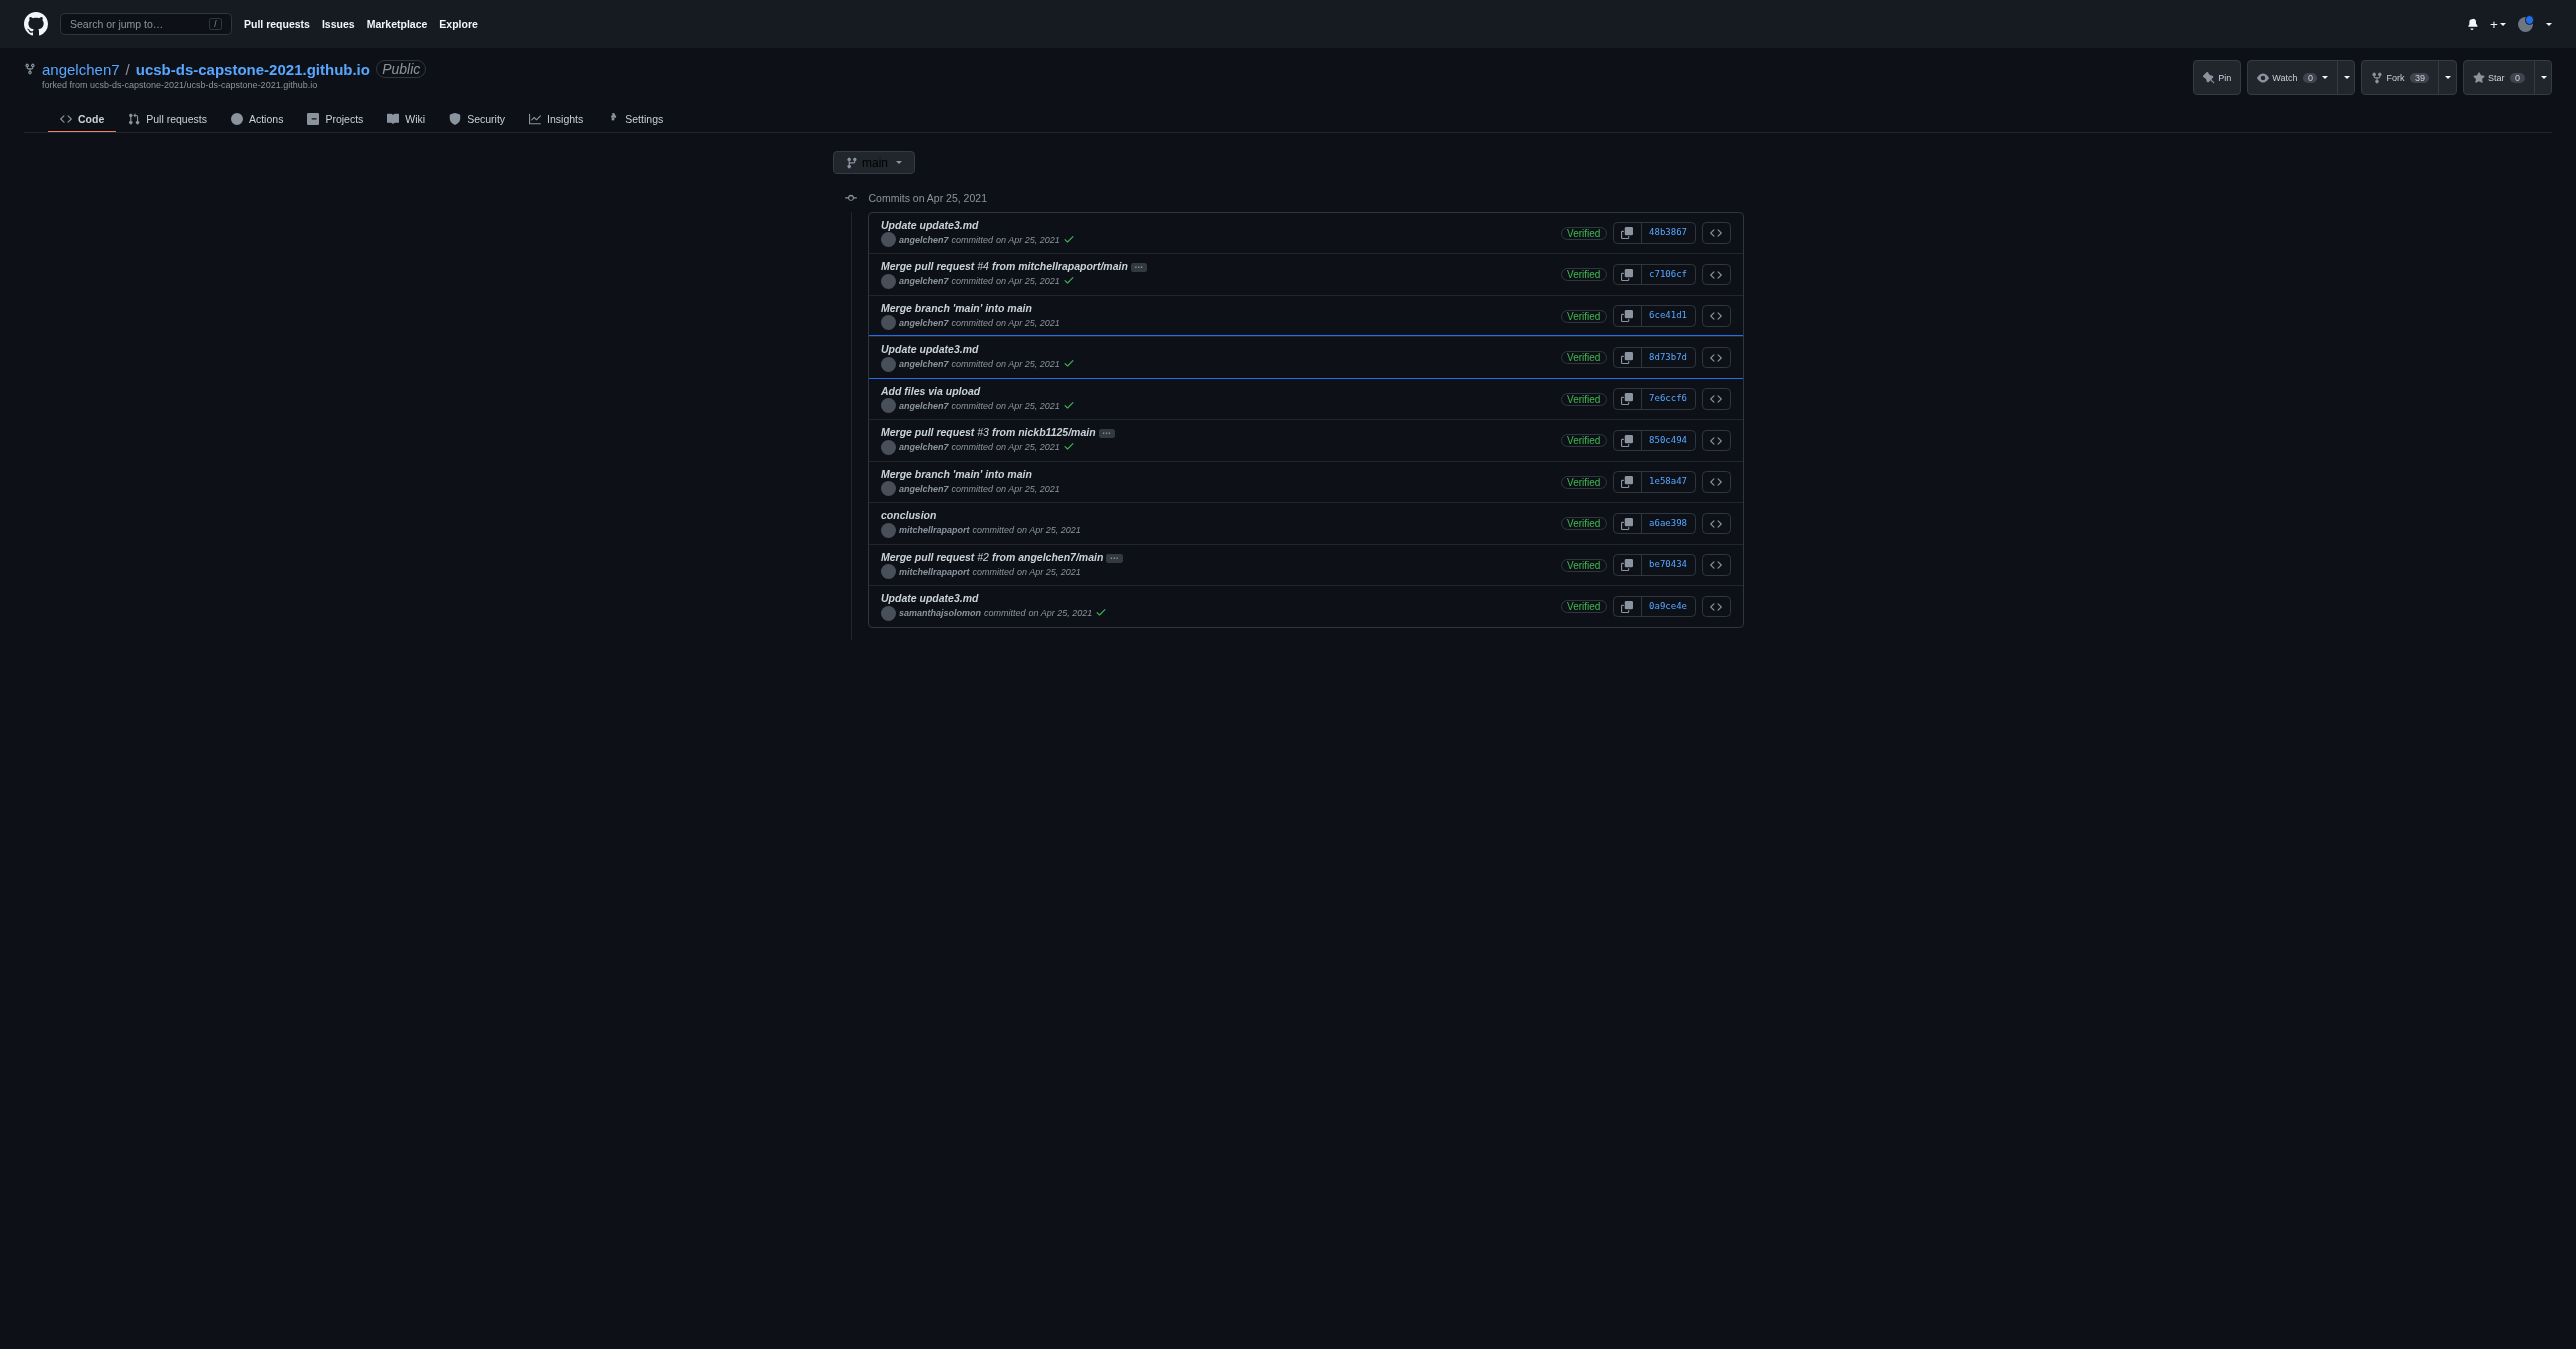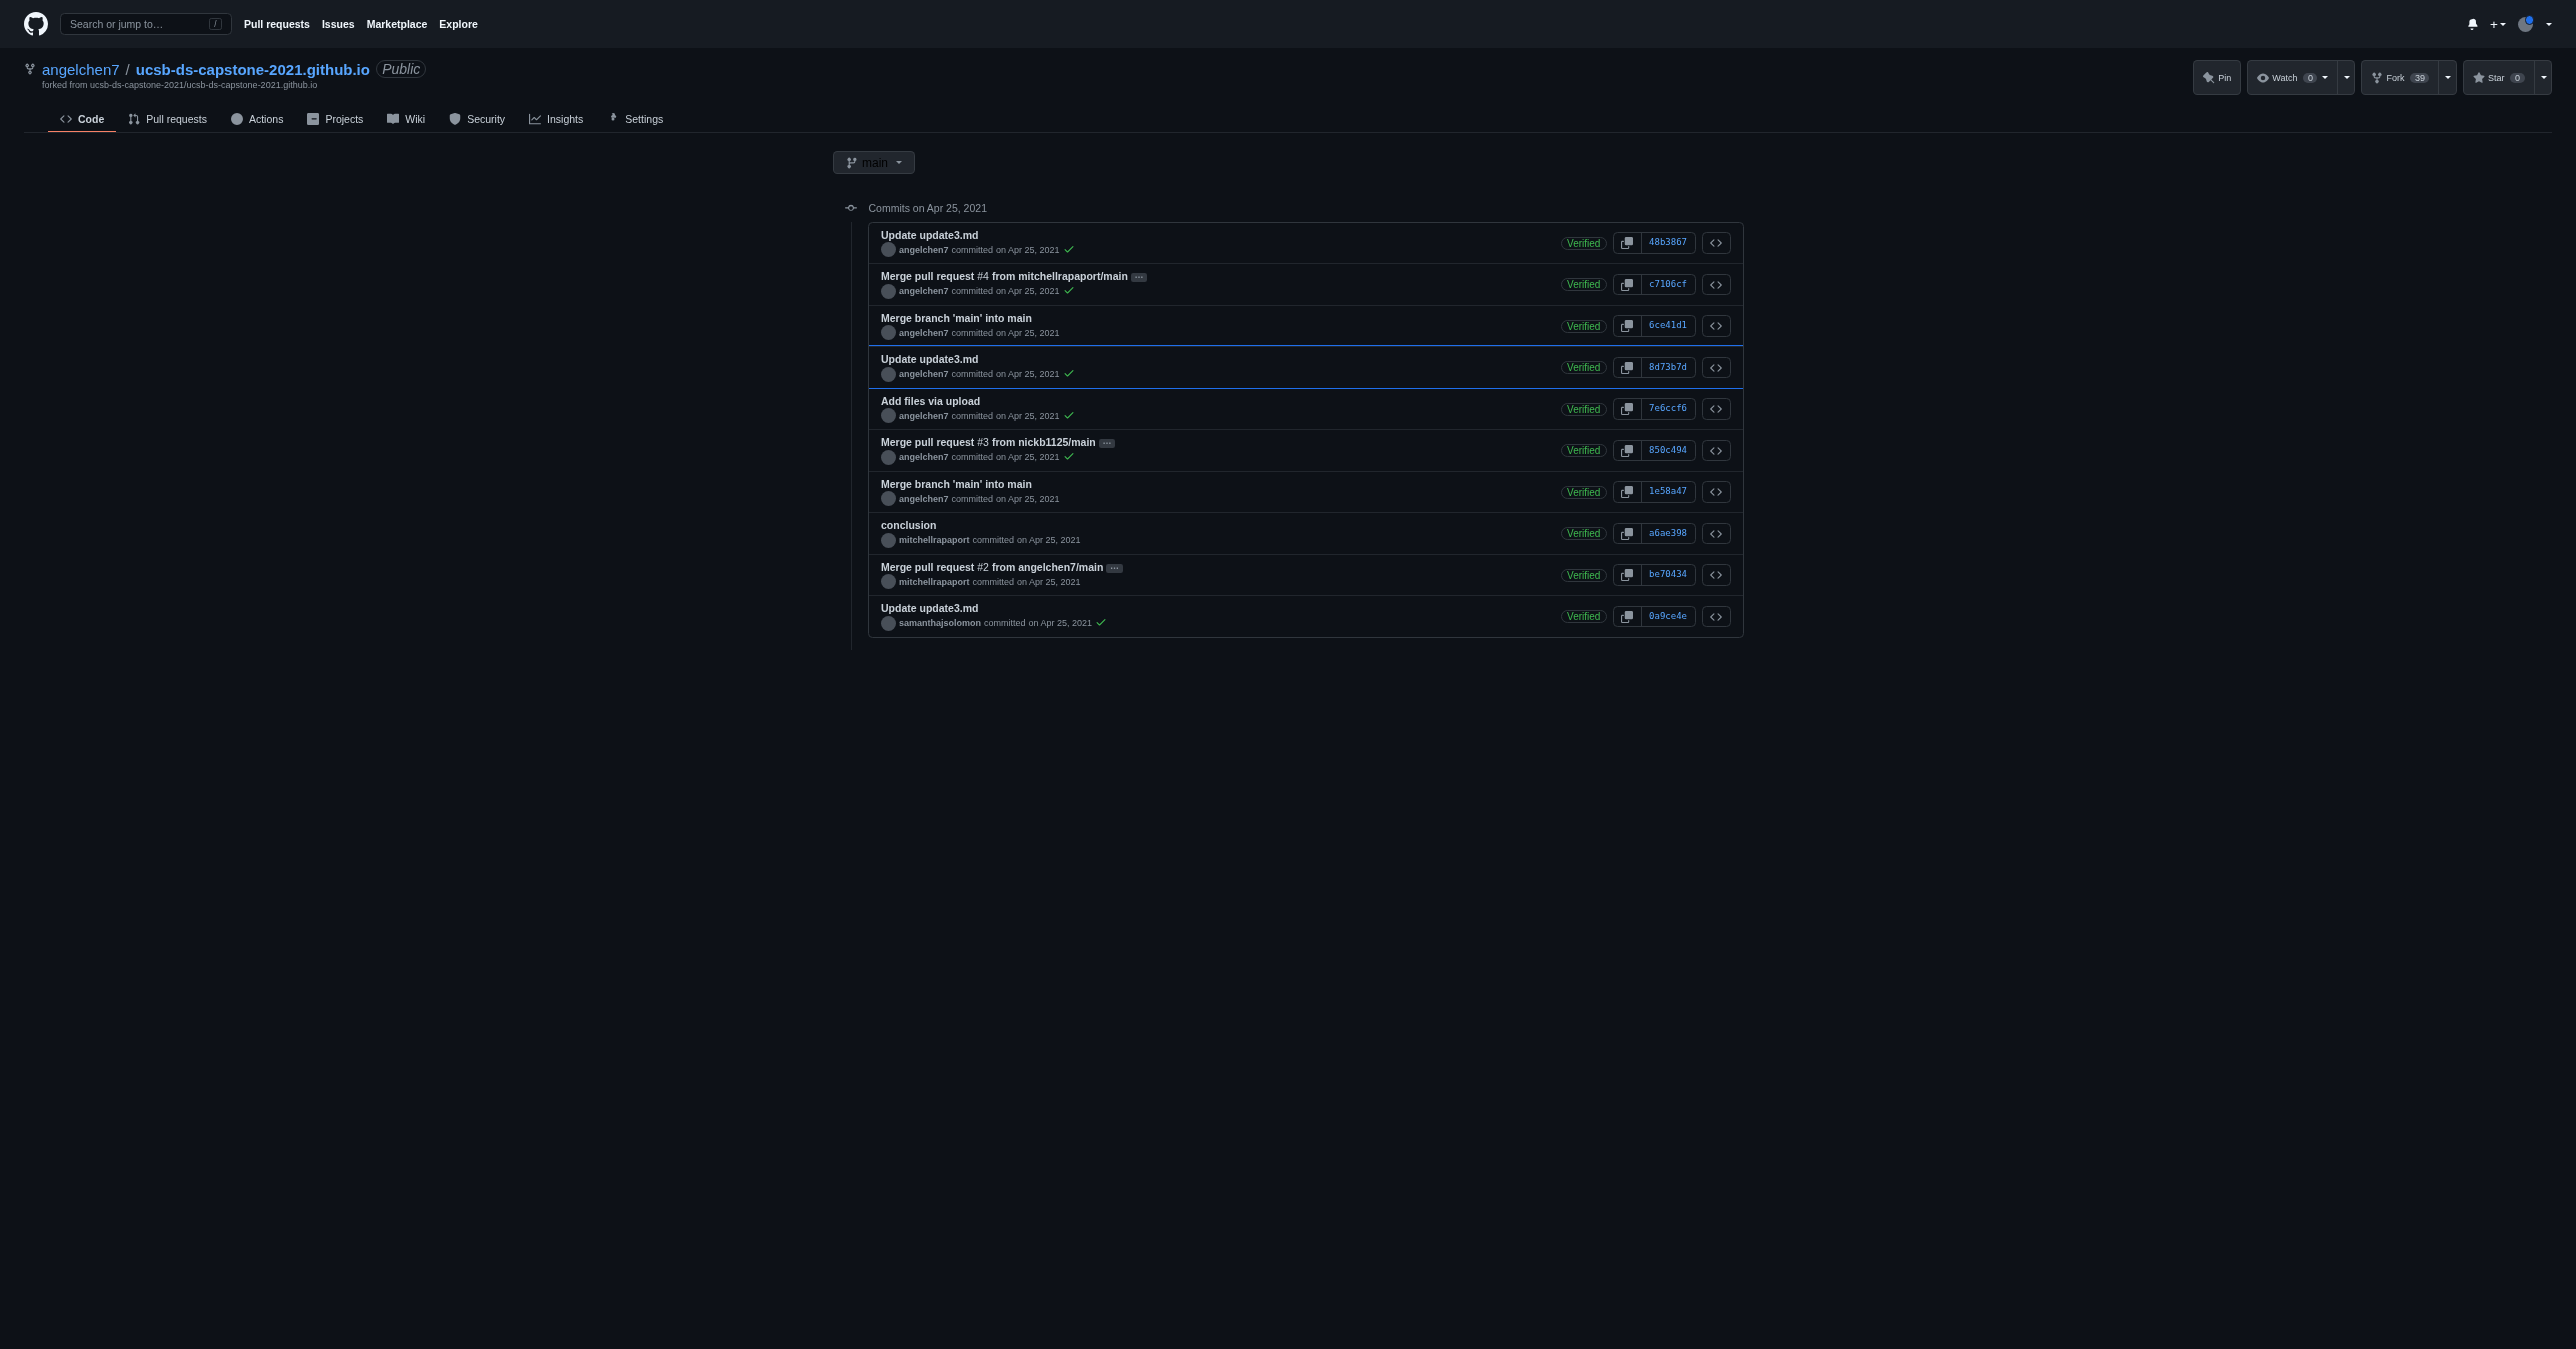--- a/index.html
+++ b/index.html
@@ -46,29 +46,29 @@
     .tab { display:flex; align-items:center; gap:6px; padding:6px 12px; color:#c9d1d9; border-bottom:1.5px solid transparent; }
     .tab svg { fill:#8b949e; }
     .tab.active { border-bottom-color:#f78166; font-weight:600;align-items:flex-end; }
 
     
     .main { max-width:959px; margin:0 auto; padding:18px 24px; }
     .branch-btn { display:inline-flex; align-items:center; gap:4.5px; background:#21262d; border:0.7px solid rgba(240,246,252,.1); border-radius:4.5px; padding:3.7px 12px; font-size:12px; font-weight:500; }
     .branch-btn svg { fill:#8b949e; }
     .branch-btn .caret { border-top-color:#8b949e; margin-left:3px; }
 
-    .timeline { margin-top:28px; margin-left:12px; position:relative; }
+    .timeline { margin-top:18px; margin-left:12px; position:relative; }
     .group-title { display:flex; align-items:center; gap:12px; color:#8b949e; }
     .commit-node { width:12px; height:12px; fill:#8b949e; background:#0d1117; }
     .commits-list { margin-top:7.5px; margin-left:6px; border-left:1.5px solid #21262d; padding-left:16.5px; padding-bottom:12px; }
     .commits-box { border:0.7px solid #30363d; border-radius:4.5px; overflow:hidden; }
     .commit { display:flex; align-items:center; padding:6px 12px; border-top:0.7px solid #21262d; }
     .commit:first-child { border-top:0; }
     .commit.highlighted { outline:1.5px solid #1f6feb; outline-offset:-0.7px; position:relative; z-index:1; }
-    .commit-info { flex:1; min-width:0; }
+    .commit-info { flex:1; min-width:0;font-style:italic; }
     .commit-msg { color:#c9d1d9; font-weight:600; }
     .commit-msg a { color:#c9d1d9; }
     .pr-link { color:#58a6ff; font-weight:400; }
     .ellipsis { background:rgba(110,118,129,.4); border-radius:2.2px; padding:0 3.7px; font-size:9px; color:#8b949e; line-height:4.5px; display:inline-block; height:9px; vertical-align:middle; }
     .commit-meta { display:flex; align-items:center; gap:3px; color:#8b949e; font-size:9px; margin-top:1.5px; }
     .commit-meta .av { width:15px; height:15px; border-radius:50%; background:#484f58; }
     .author { color:#8b949e; font-weight:600; }
     .check { fill:#3fb950; }
     .commit-right { display:flex; align-items:center; gap:6px; }
     .verified { border:0.7px solid #30363d; border-radius:2em; padding:0 5.2px; font-size:10px; color:#3fb950; }

